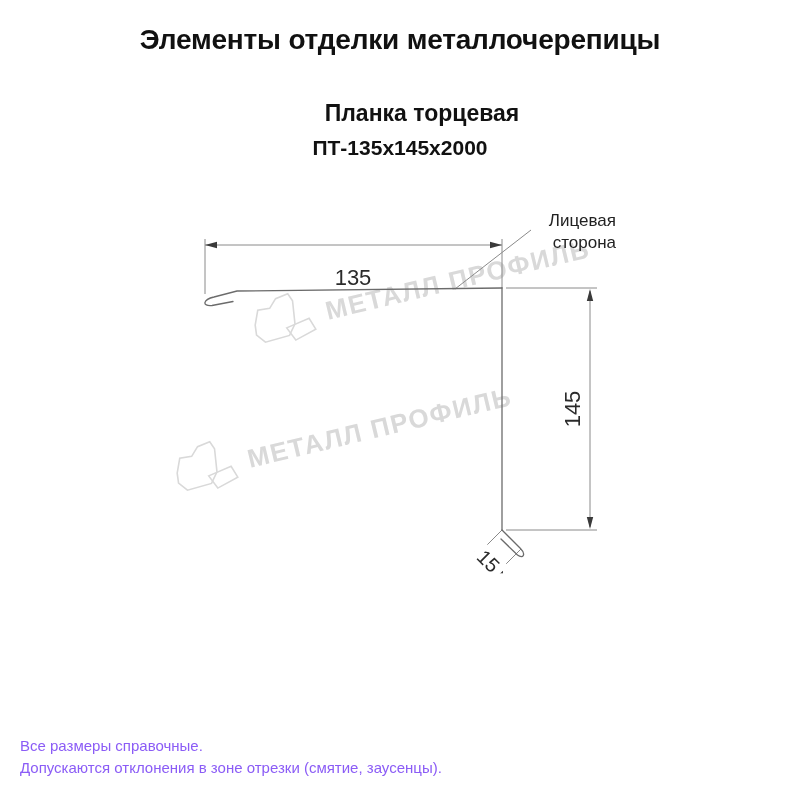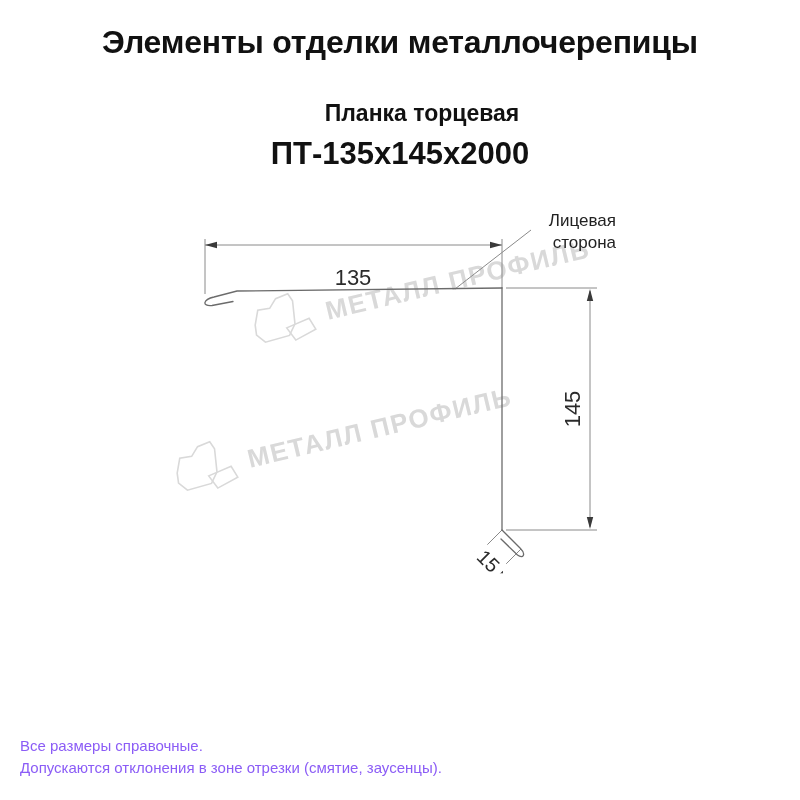--- a/index.html
+++ b/index.html
@@ -3,29 +3,29 @@
 <meta charset="utf-8">
 <style>
   html,body{margin:0;padding:0;background:#fff;}
   .page{
     position:relative;width:800px;height:800px;background:#ffffff;
     font-family:"Liberation Sans",sans-serif;overflow:hidden;
   }
   .abs{position:absolute;}
   .title{
     left:0;top:24px;width:800px;text-align:center;
-    font-size:32px;font-weight:bold;color:#111;letter-spacing:-0.2px;
+    font-size:28px;font-weight:bold;color:#111;letter-spacing:-0.2px;
   }
   .subtitle{
     left:0;top:100px;width:800px;text-align:center;
     font-size:23px;font-weight:bold;color:#111;padding-left:22px;
   }
   .model{
     left:0;top:136px;width:800px;text-align:center;
-    font-size:31px;font-weight:bold;color:#111;
+    font-size:21px;font-weight:bold;color:#111;
   }
   .watermark{
     display:flex;align-items:center;gap:10px;
     transform:rotate(-13.5deg);transform-origin:left center;
     color:#d9d9d9;white-space:nowrap;pointer-events:none;
   }
   .watermark .wm-text{
     font-size:26px;font-weight:bold;letter-spacing:1.5px;
   }
   .wm-upper{left:252px;top:298px;}

